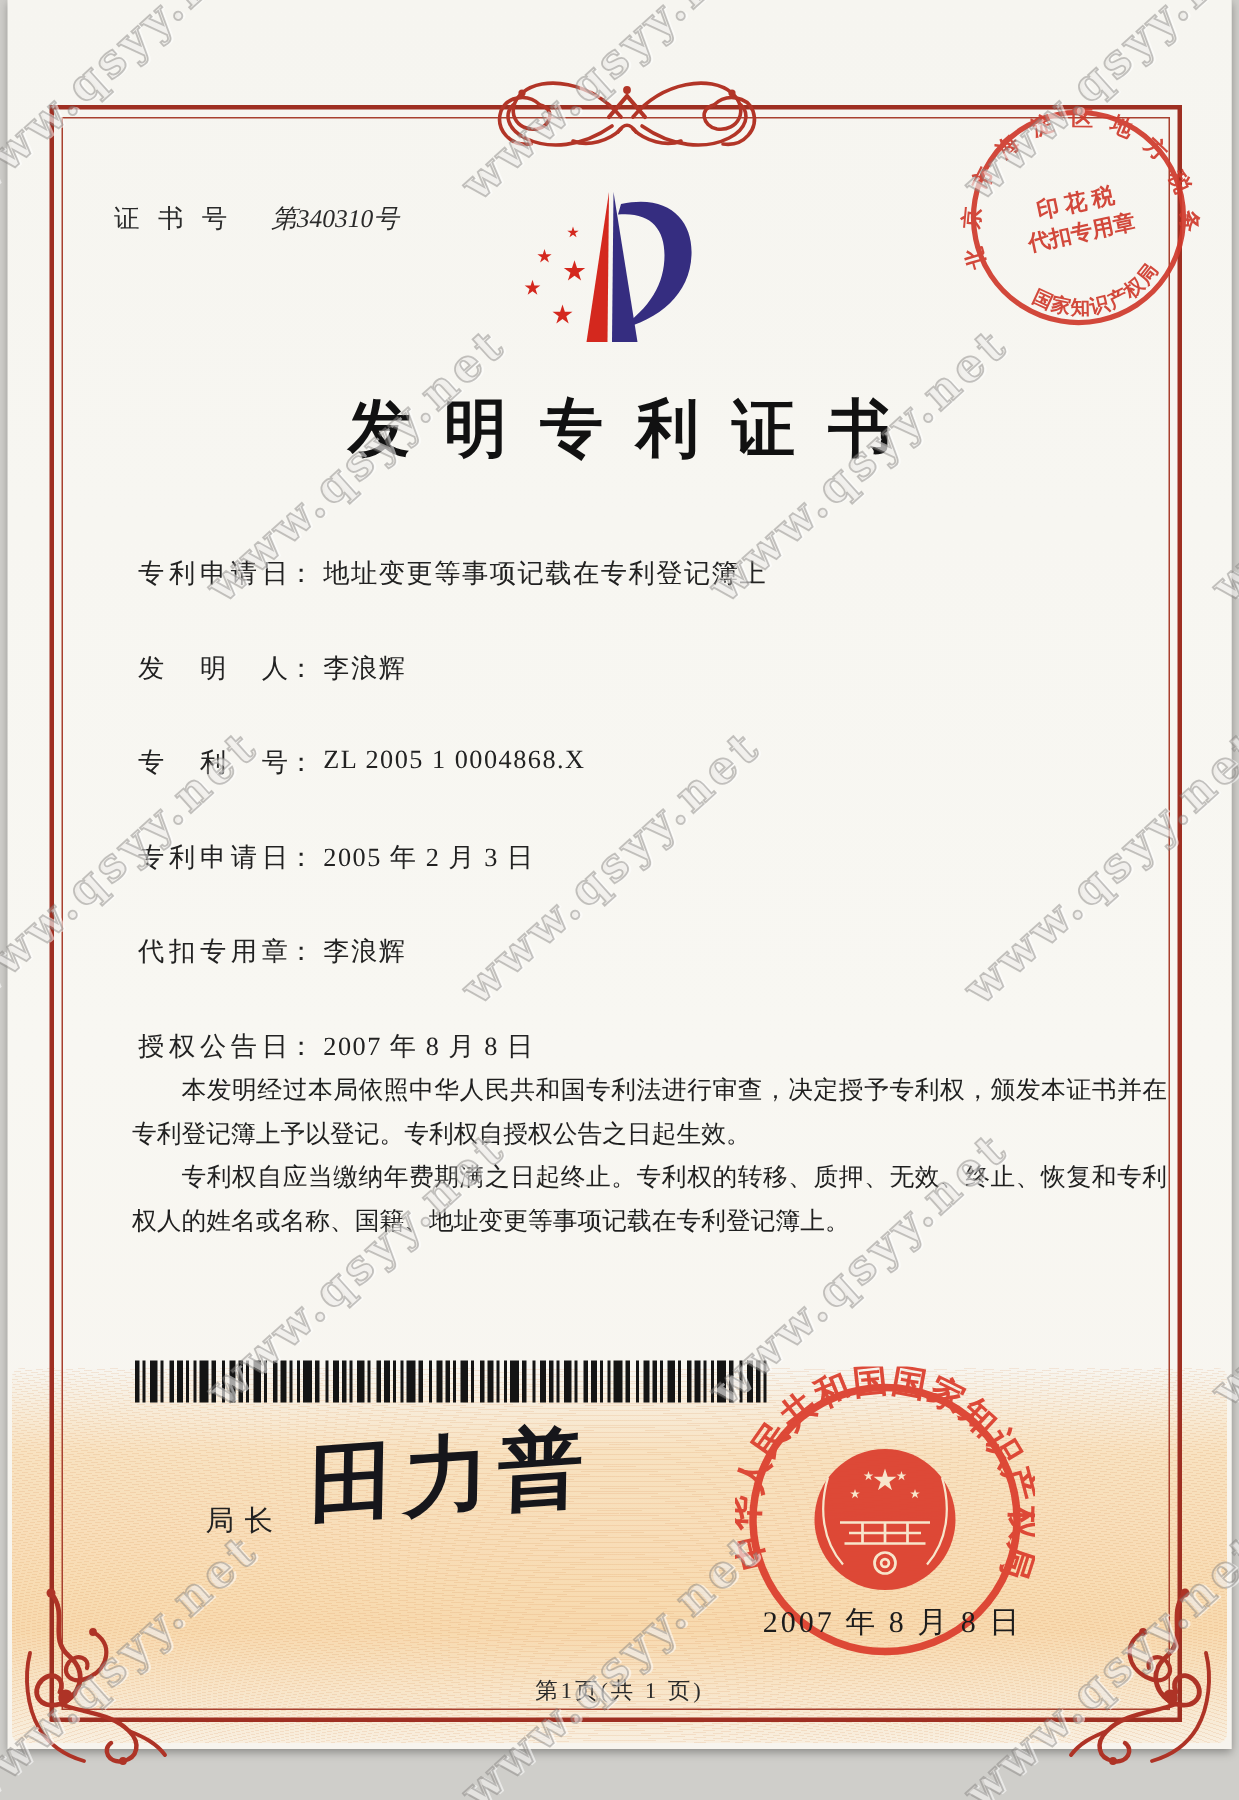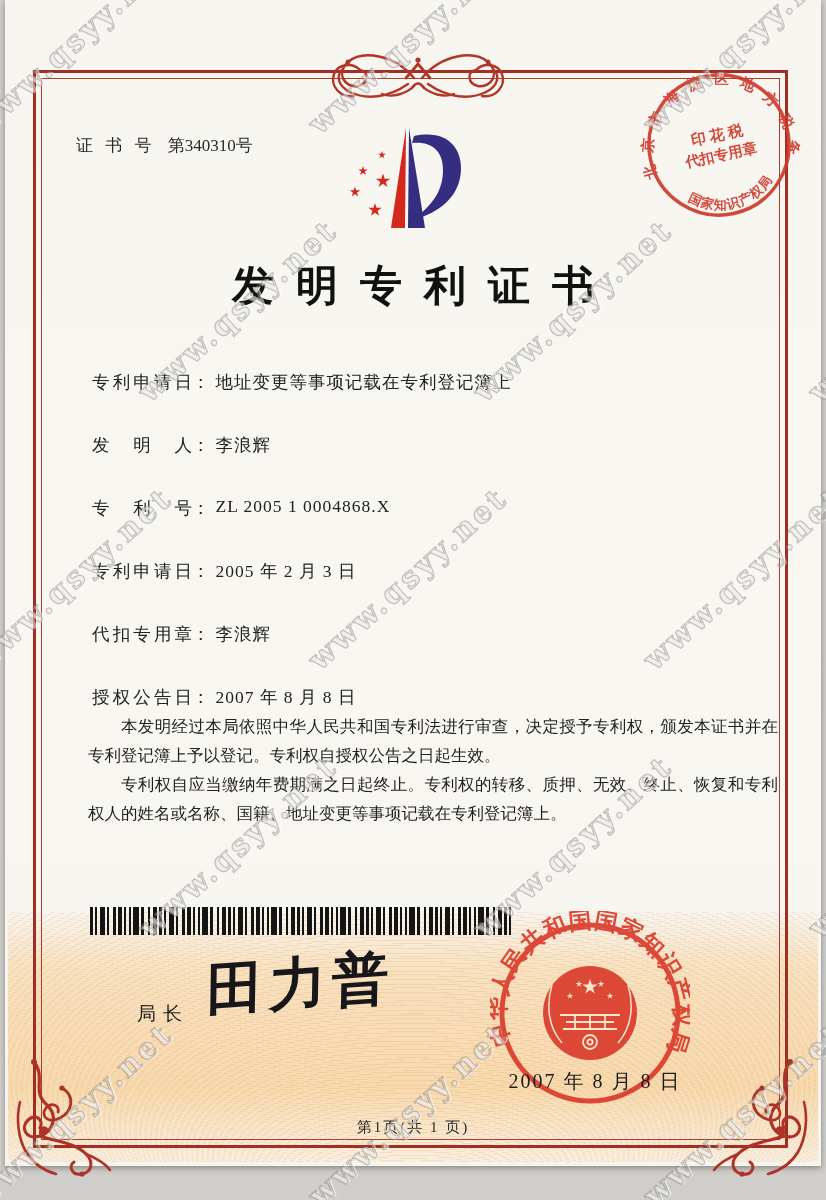--- a/index.html
+++ b/index.html
@@ -21,21 +21,21 @@
   .border-inner{position:absolute;left:41px;top:78px;width:739px;height:1062px;
     border:1px solid #a8402f;z-index:2;}
 
   .ornament-top{position:absolute;left:288px;top:42px;z-index:3;}
   .ornament-corner{position:absolute;z-index:3;}
   .ornament-corner.left{left:12px;top:1058px;}
   .ornament-corner.right{left:712px;top:1058px;transform:scaleX(-1);}
 
   .cert-no{position:absolute;left:76px;top:134px;z-index:4;font-size:17px;color:#2a2a2a;}
   .cert-no .lbl{letter-spacing:4px;}
-  .cert-no .val{margin-left:8px;}
+  .cert-no .val{margin-left:21px;font-style:italic;}
 
   .logo{position:absolute;left:348px;top:114px;z-index:4;}
 
   .tax-stamp{position:absolute;left:634px;top:60px;z-index:5;transform:rotate(-12deg);opacity:.92;}
 
   .title{position:absolute;left:0;top:258px;width:826px;text-align:center;z-index:4;
     font-size:42px;font-weight:bold;color:#111;letter-spacing:22px;text-indent:22px;}
 
   .fields{position:absolute;left:92px;top:370px;z-index:4;}
   .field{height:63px;font-size:17.5px;color:#222;white-space:nowrap;}

